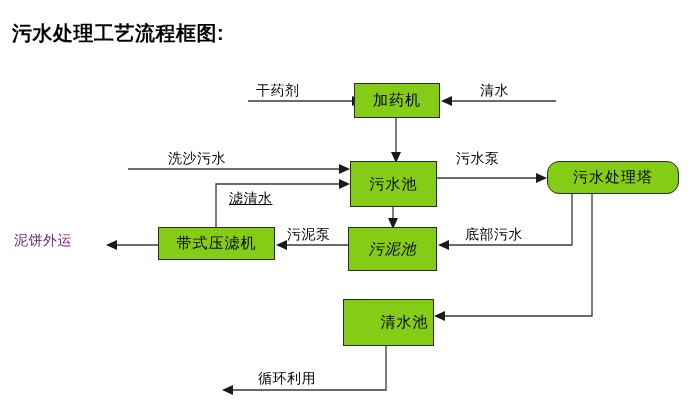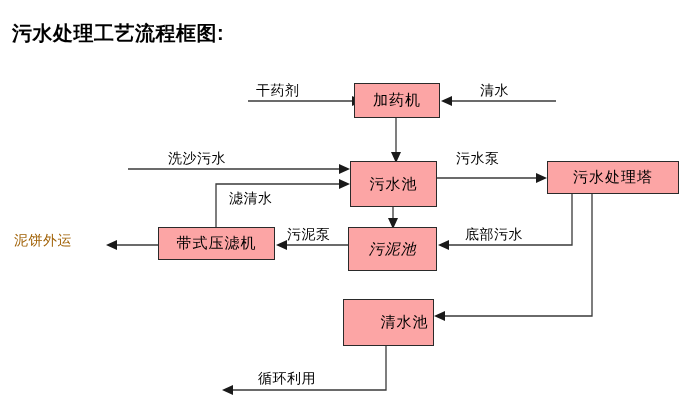--- a/index.html
+++ b/index.html
@@ -28,21 +28,21 @@
     font-size: 20px;
     font-weight: bold;
     letter-spacing: 0.5px;
     white-space: nowrap;
     font-family: "Liberation Sans", "DejaVu Sans", sans-serif;
   }
   .node {
     position: absolute;
     box-sizing: border-box;
     border: 1.2px solid #2a2a2a;
-    background: #fca5a5;
+    background: #84cc16;
     display: flex;
     align-items: center;
     justify-content: center;
     font-size: 15px;
     white-space: nowrap;
     letter-spacing: 1px;
     color: #000;
   }
   .edge-label {
     position: absolute;
@@ -50,21 +50,21 @@
     white-space: nowrap;
     letter-spacing: 0.5px;
     color: #000;
     background: transparent;
   }
   .term-label {
     position: absolute;
     font-size: 14px;
     white-space: nowrap;
     letter-spacing: 0.5px;
-    color: #a16207;
+    color: #701a75;
   }
   svg line, svg polyline, svg path {
     stroke: #3a3a3a;
     stroke-width: 1.3;
     fill: none;
   }
   svg polygon.head {
     fill: #1a1a1a;
     stroke: none;
   }
@@ -133,30 +133,30 @@
 
   <g>
     <polyline points="386,332 386,390 233,390"></polyline>
     <polygon class="head" points="233,385 222,390 233,395"></polygon>
   </g>
 </svg>
 
 <div id="nodes-layer">
     <div class="node" style="left: 354px; top: 83px; width: 86px; height: 35px;">加药机</div>
     <div class="node" style="left: 350px; top: 161px; width: 87px; height: 46px;">污水池</div>
-    <div class="node" style="left: 547px; top: 161px; width: 132px; height: 33px;">污水处理塔</div>
+    <div class="node" style="left: 547px; top: 161px; width: 132px; height: 33px; border-radius: 12px;">污水处理塔</div>
     <div class="node" style="left: 158px; top: 227px; width: 117px; height: 33px;">带式压滤机</div>
     <div class="node" style="left: 348px; top: 227px; width: 89px; height: 44px; font-style: italic;">污泥池</div>
     <div class="node" style="left: 343px; top: 299px; width: 91px; height: 47px; padding-left: 32px;">清水池</div>
   </div>
 <div id="edge-labels-layer">
     <div class="edge-label" style="left: 256px; top: 82px;">干药剂</div>
     <div class="edge-label" style="left: 480px; top: 82px;">清水</div>
     <div class="edge-label" style="left: 168px; top: 150px;">洗沙污水</div>
-    <div class="edge-label" style="left: 229px; top: 190px;">滤清水</div>
+    <div class="edge-label" style="left: 229px; top: 190px; text-decoration: underline;">滤清水</div>
     <div class="edge-label" style="left: 456px; top: 150px;">污水泵</div>
     <div class="edge-label" style="left: 287px; top: 226px;">污泥泵</div>
     <div class="edge-label" style="left: 465px; top: 226px; text-align: right;">底部污水</div>
     <div class="edge-label" style="left: 258px; top: 370px;">循环利用</div>
   </div>
 <div id="terminals-layer">
     <div class="term-label" style="left: 14px; top: 232px;">泥饼外运</div>
   </div>
 
 </body></html>

